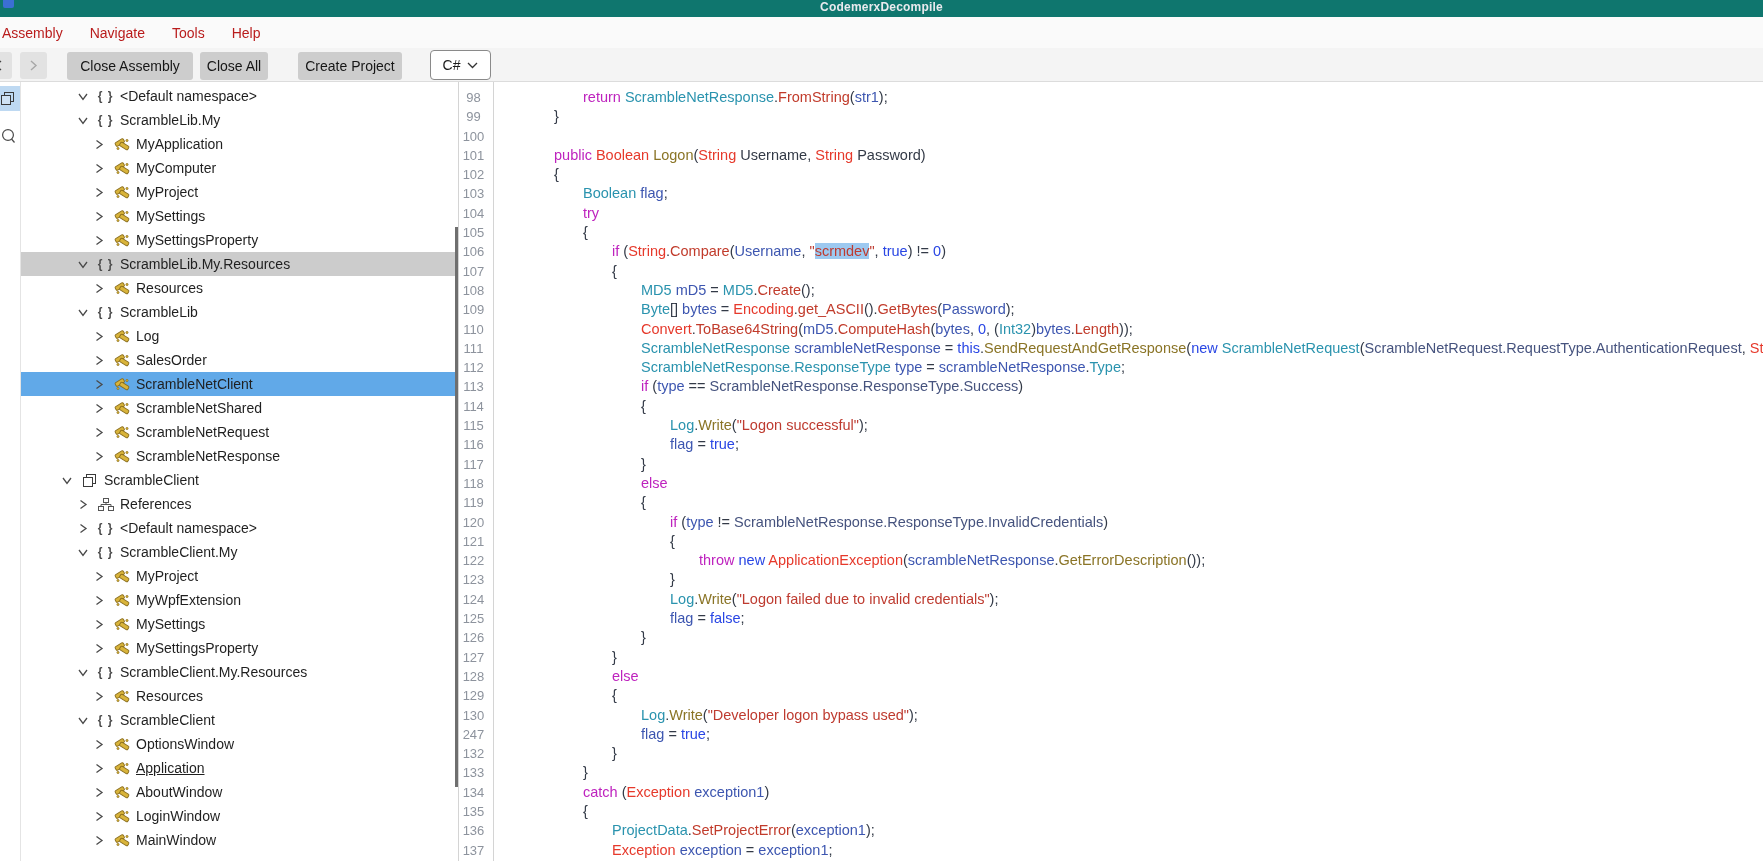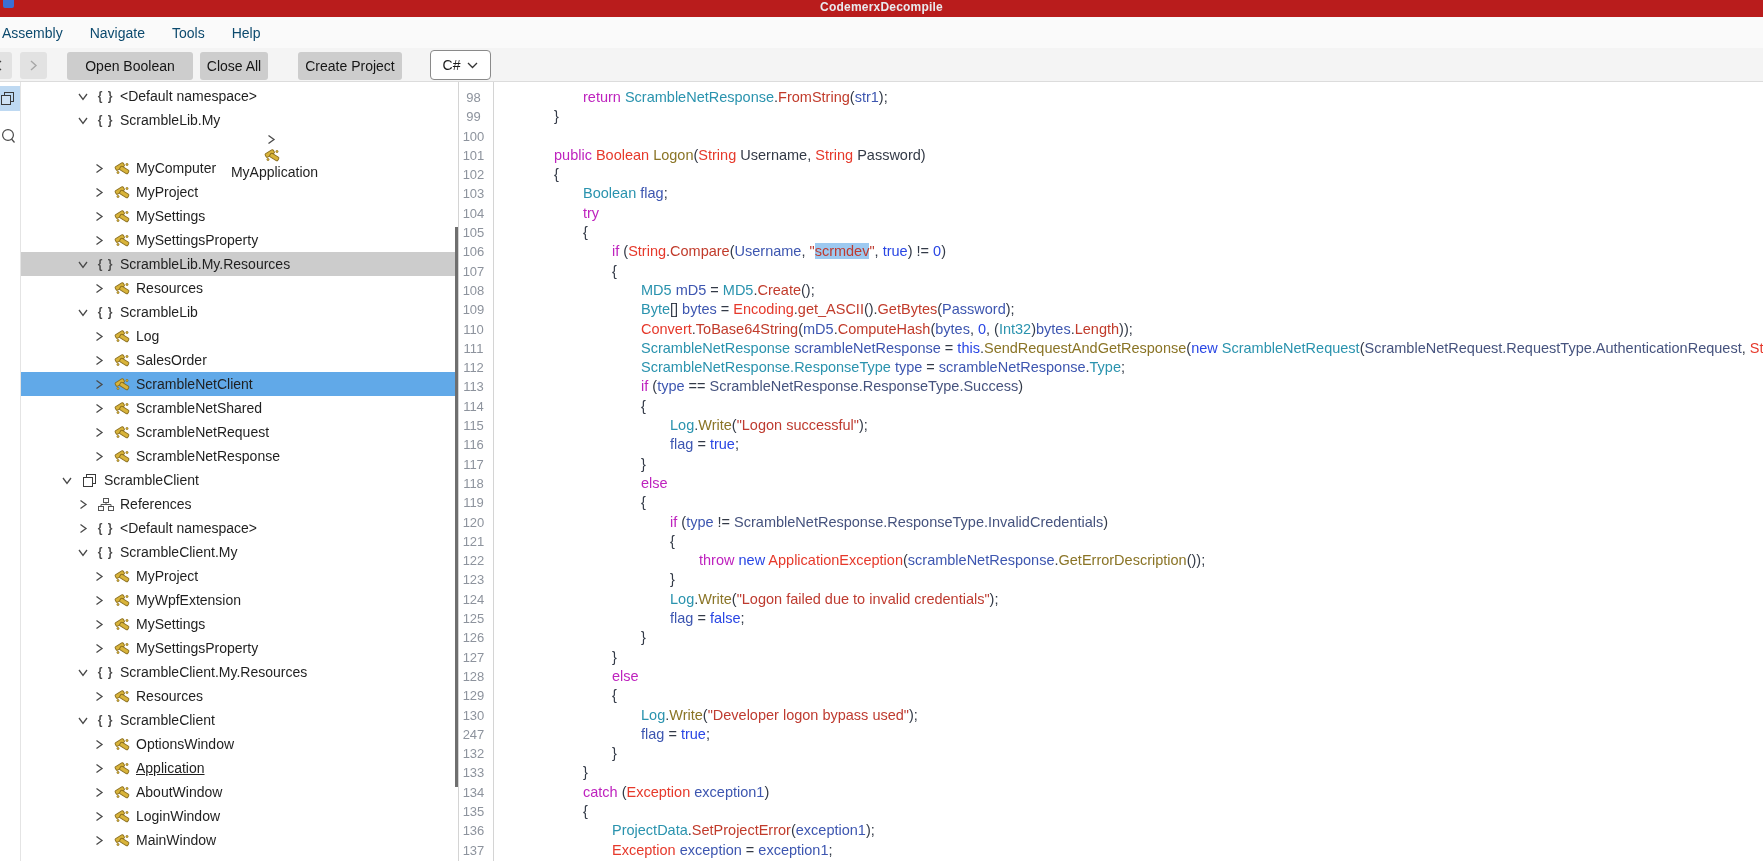--- a/index.html
+++ b/index.html
@@ -1,28 +1,28 @@
 <!DOCTYPE html>
 <html style="--kw: #BE23BE; --kwb: #2946E4; --type: #2A93AE; --terr: #E6392B; --mext: #C13B2B; --mint: #8A7426; --var: #3D56B0; --mem: #46537E; --str: #BE3B30; --pl: #333A47; --linenum: #8D939D; --selbg: #9DC9F0; --hlblue: #61A9E8; --hlgray: #CCCCCC; --classgold: #D9B43A; --titlebar: #23262F;"><head>
 <meta charset="utf-8">
 <style>
   html,body{margin:0;padding:0;}
   body{width:1763px;height:861px;overflow:hidden;position:relative;background:#fff;
        font-family:"Liberation Sans",sans-serif;-webkit-font-smoothing:antialiased;}
 
   
-  .titlebar{position:absolute;left:0;top:0;width:100%;height:23px;background:#b91c1c;overflow:hidden;}
+  .titlebar{position:absolute;left:0;top:0;width:100%;height:23px;background:#0f766e;overflow:hidden;}
   .titlebar .logo{position:absolute;left:3px;top:-3px;width:11px;height:11px;border-radius:2px;background:#3B6FD4;}
   .titlebar .title{position:absolute;left:0;right:0;top:0px;text-align:center;color:#E9EAEE;
                    font-size:12px;font-weight:bold;letter-spacing:.2px;}
 
   
   .menubar{position:absolute;left:0;top:17px;width:100%;height:31px;background:#FAFAFA;
            display:flex;align-items:center;padding-left:2px;box-sizing:border-box;}
-  .menu-item{font-size:14px;color:#0c4a6e;margin-right:27px;white-space:nowrap;cursor:default;}
+  .menu-item{font-size:14px;color:#b91c1c;margin-right:27px;white-space:nowrap;cursor:default;}
 
   
   .toolbar{position:absolute;left:0;top:48px;width:100%;height:34px;background:#F4F4F4;
            border-bottom:1px solid #DCDCDC;box-sizing:border-box;}
   .navbtn{position:absolute;top:4px;height:27px;border-radius:3px;background:#E2E2E2;
           display:flex;align-items:center;justify-content:center;font-size:15px;color:#555;}
   .navbtn.back{left:-16px;width:28px;color:#444;}
   .navbtn.fwd{left:20px;width:27px;color:#A7A7A7;}
   .tbtn{position:absolute;top:4px;height:28px;border-radius:3px;background:#CDCDCD;color:#161616;
         font-size:14px;display:flex;align-items:center;justify-content:center;white-space:nowrap;cursor:default;}
@@ -84,21 +84,21 @@
     <svg width="9" height="11" viewBox="0 0 9 11">
         <path d="M7 1 L2 5.5 L7 10" fill="none" stroke="#444" stroke-width="1.4"></path>
       </svg>
   </div>
   <div class="navbtn fwd">
     <svg width="9" height="11" viewBox="0 0 9 11">
         <path d="M2 1 L7 5.5 L2 10" fill="none" stroke="#A7A7A7" stroke-width="1.4"></path>
       </svg>
   </div>
   <div id="tb-buttons">
-      <div class="tbtn" style="left: 67px; width: 126px;">Open Boolean</div>
+      <div class="tbtn" style="left: 67px; width: 126px;">Close Assembly</div>
       <div class="tbtn" style="left: 200px; width: 68px;">Close All</div>
       <div class="tbtn" style="left: 298px; width: 104px;">Create Project</div>
     </div>
   <div class="langsel">
     <span>C#</span>
     <svg width="11" height="7" viewBox="0 0 11 7">
         <path d="M1 1 L5.5 5.5 L10 1" fill="none" stroke="#333" stroke-width="1.3"></path>
       </svg>
   </div>
 </div>
@@ -135,21 +135,21 @@
         <span class="chev down">
           <svg width="10" height="11" viewBox="0 0 10 11">
             <path d="M2.5 1.5 L8 5.5 L2.5 9.5" fill="none" stroke="#4a4a4a" stroke-width="1.3"></path>
           </svg>
         </span>
         <span class="tico">
           <span class="nsico">{ }</span>
         </span>
         <span>ScrambleLib.My</span>
       </div>
-      <div class="trow" style="padding-left: 70px; flex-direction: column;">
+      <div class="trow" style="padding-left: 70px;">
         <span class="chev right">
           <svg width="10" height="11" viewBox="0 0 10 11">
             <path d="M2.5 1.5 L8 5.5 L2.5 9.5" fill="none" stroke="#4a4a4a" stroke-width="1.3"></path>
           </svg>
         </span>
         <span class="tico">
           <svg width="16" height="15" viewBox="0 0 16 15">
             <g stroke="#8a6d1a" stroke-width="0.9" fill="var(--classgold)">
               <rect x="1" y="3.5" width="9.5" height="4" rx="1.2" transform="rotate(-32 5.75 5.5)"></rect>
               <rect x="5.5" y="7" width="9.5" height="4" rx="1.2" transform="rotate(32 10.25 9)"></rect>

